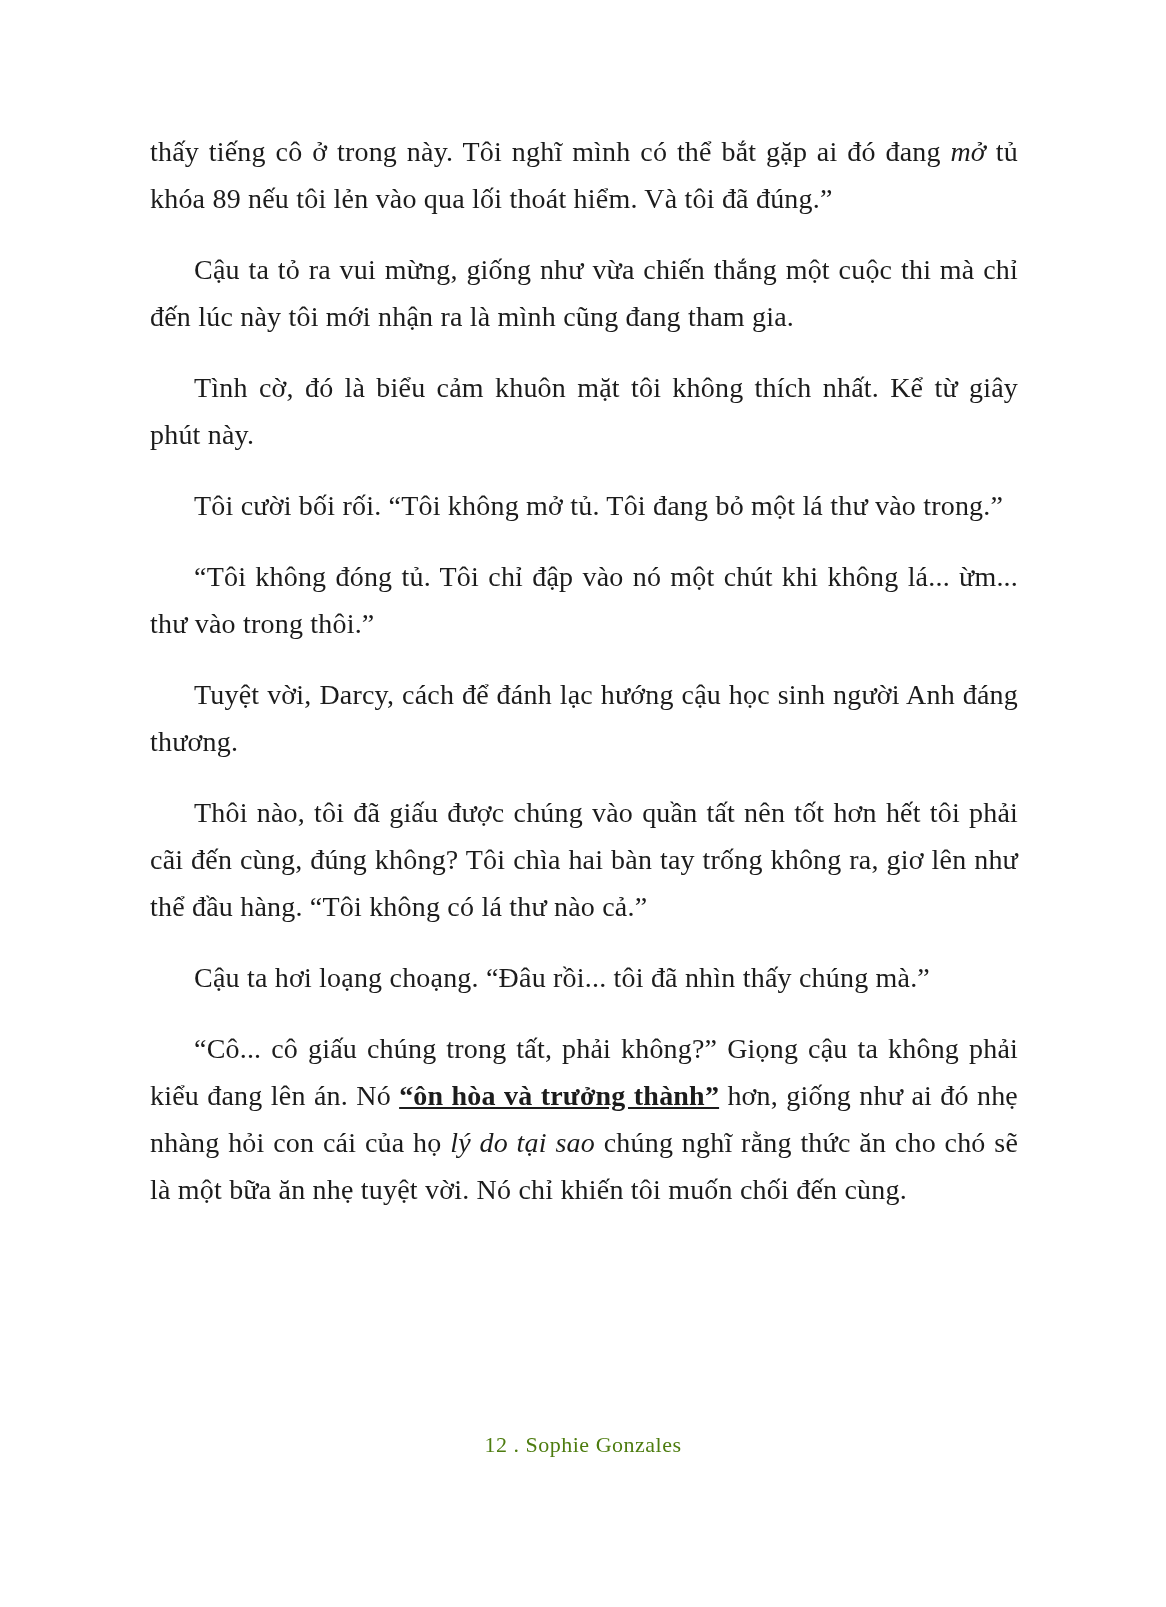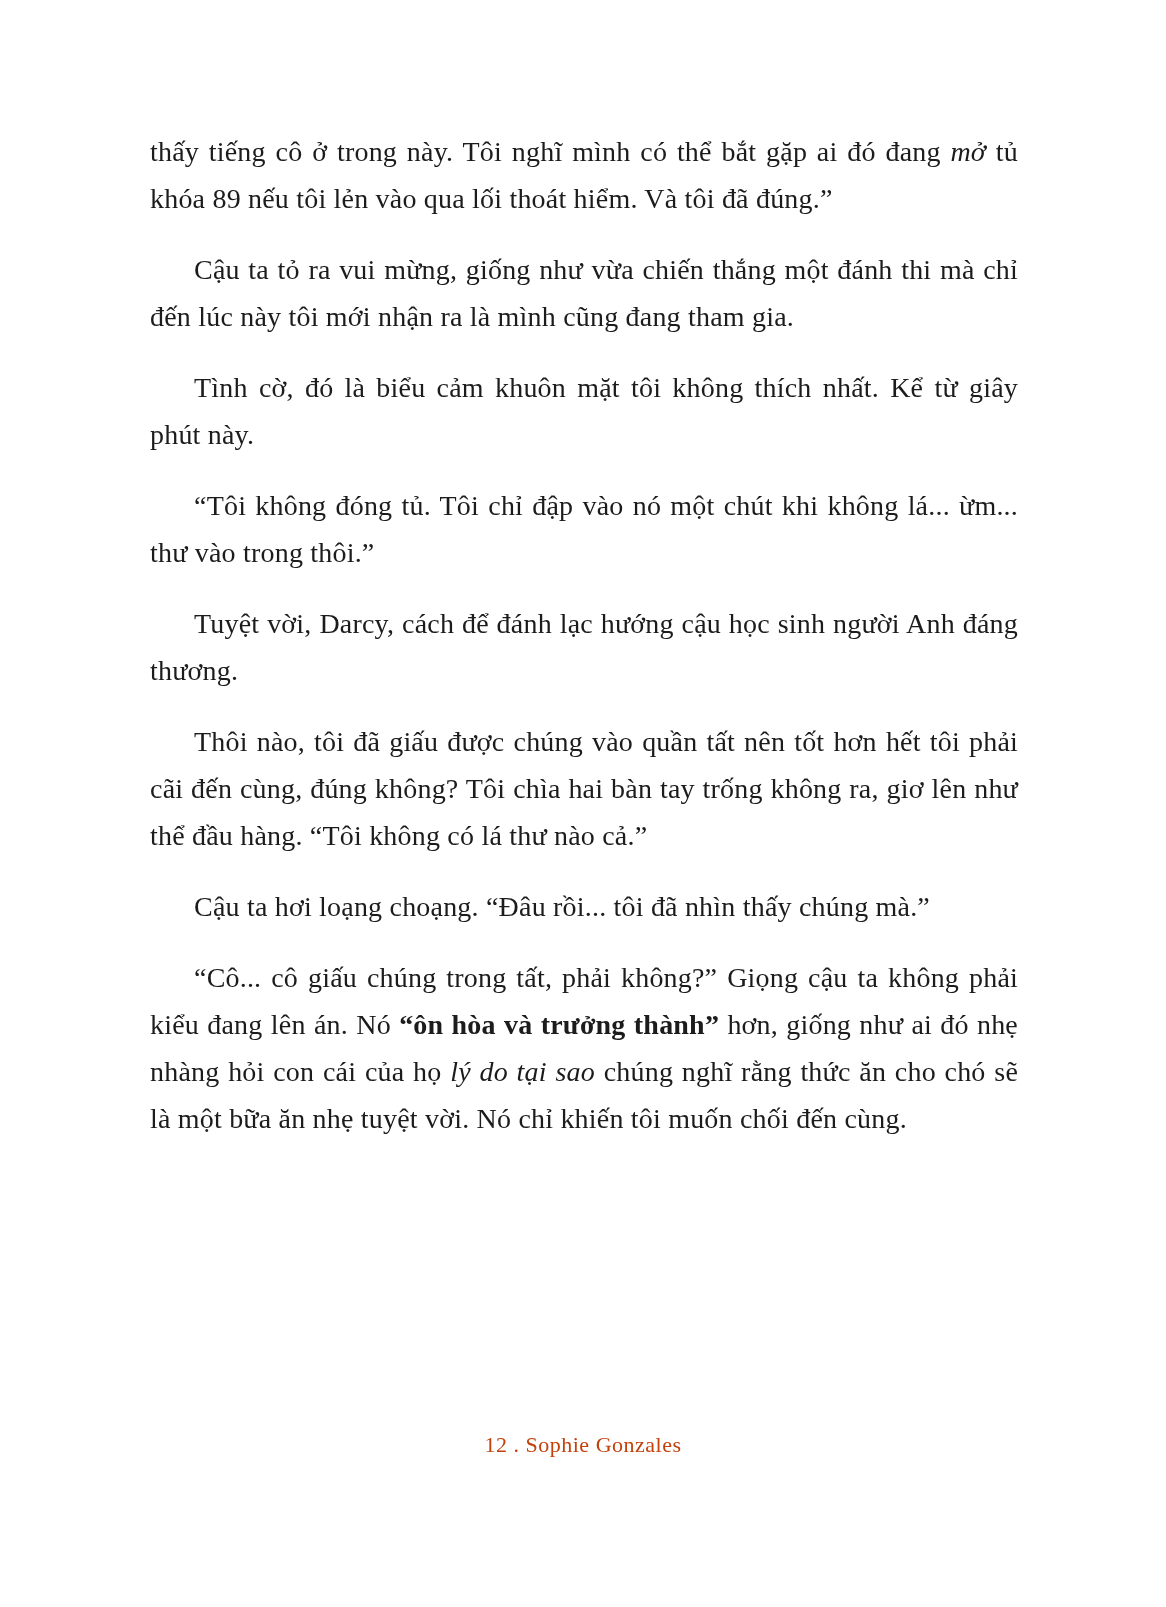--- a/index.html
+++ b/index.html
@@ -31,40 +31,41 @@
     line-height: 47px;
     text-align: justify;
     text-justify: inter-word;
     letter-spacing: 0.2px;
   }
   p.para.indent {
     text-indent: 44px;
   }
   span.normal { font-style: normal; font-weight: normal; }
   span.italic { font-style: italic; font-weight: normal; }
-  span.bold   { font-style: normal; font-weight: bold; }
+  span.bold   { font-style: normal; font-weight: bold; text-decoration: underline; }
   .footer {
     position: absolute;
     left: 0;
     top: 1432px;
     width: 1166px;
     text-align: center;
     font-size: 22px;
-    color: #c2410c;
+    color: #4d7c0f;
     letter-spacing: 0.5px;
   }
 </style>
 </head>
 <body>
 
 <div class="page">
   <div class="text-block">
       <p class="para"><span class="normal">thấy tiếng cô ở trong này. Tôi nghĩ mình có thể bắt gặp ai đó đang </span><span class="italic">mở</span><span class="normal"> tủ khóa 89 nếu tôi lẻn vào qua lối thoát hiểm. Và tôi đã đúng.”</span></p>
-      <p class="para indent"><span class="normal">Cậu ta tỏ ra vui mừng, giống như vừa chiến thắng một đánh thi mà chỉ đến lúc này tôi mới nhận ra là mình cũng đang tham gia.</span></p>
+      <p class="para indent"><span class="normal">Cậu ta tỏ ra vui mừng, giống như vừa chiến thắng một cuộc thi mà chỉ đến lúc này tôi mới nhận ra là mình cũng đang tham gia.</span></p>
       <p class="para indent"><span class="normal">Tình cờ, đó là biểu cảm khuôn mặt tôi không thích nhất. Kể từ giây phút này.</span></p>
+      <p class="para indent"><span class="normal">Tôi cười bối rối. “Tôi không mở tủ. Tôi đang bỏ một lá thư vào trong.”</span></p>
       <p class="para indent"><span class="normal">“Tôi không đóng tủ. Tôi chỉ đập vào nó một chút khi không lá... ừm... thư vào trong thôi.”</span></p>
       <p class="para indent"><span class="normal">Tuyệt vời, Darcy, cách để đánh lạc hướng cậu học sinh người Anh đáng thương.</span></p>
       <p class="para indent"><span class="normal">Thôi nào, tôi đã giấu được chúng vào quần tất nên tốt hơn hết tôi phải cãi đến cùng, đúng không? Tôi chìa hai bàn tay trống không ra, giơ lên như thể đầu hàng. “Tôi không có lá thư nào cả.”</span></p>
       <p class="para indent"><span class="normal">Cậu ta hơi loạng choạng. “Đâu rồi... tôi đã nhìn thấy chúng mà.”</span></p>
       <p class="para indent"><span class="normal">“Cô... cô giấu chúng trong tất, phải không?” Giọng cậu ta không phải kiểu đang lên án. Nó </span><span class="bold">“ôn hòa và trưởng thành”</span><span class="normal"> hơn, giống như ai đó nhẹ nhàng hỏi con cái của họ </span><span class="italic">lý do tại sao</span><span class="normal"> chúng nghĩ rằng thức ăn cho chó sẽ là một bữa ăn nhẹ tuyệt vời. Nó chỉ khiến tôi muốn chối đến cùng.</span></p>
     </div>
   <div class="footer">
     <span>12 . Sophie Gonzales</span>
   </div>
 </div>

